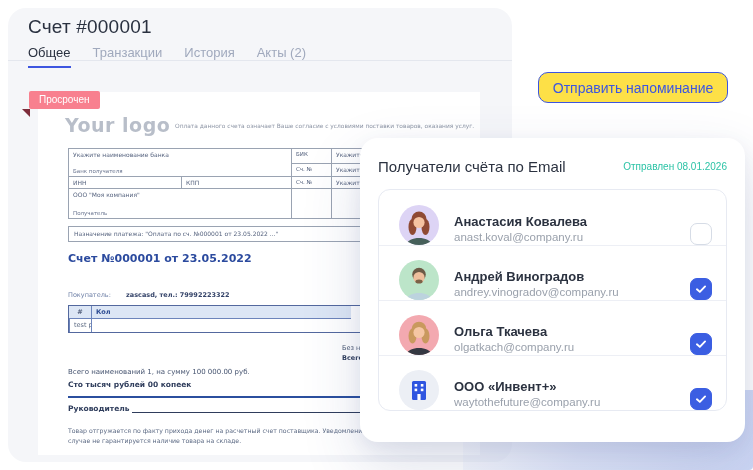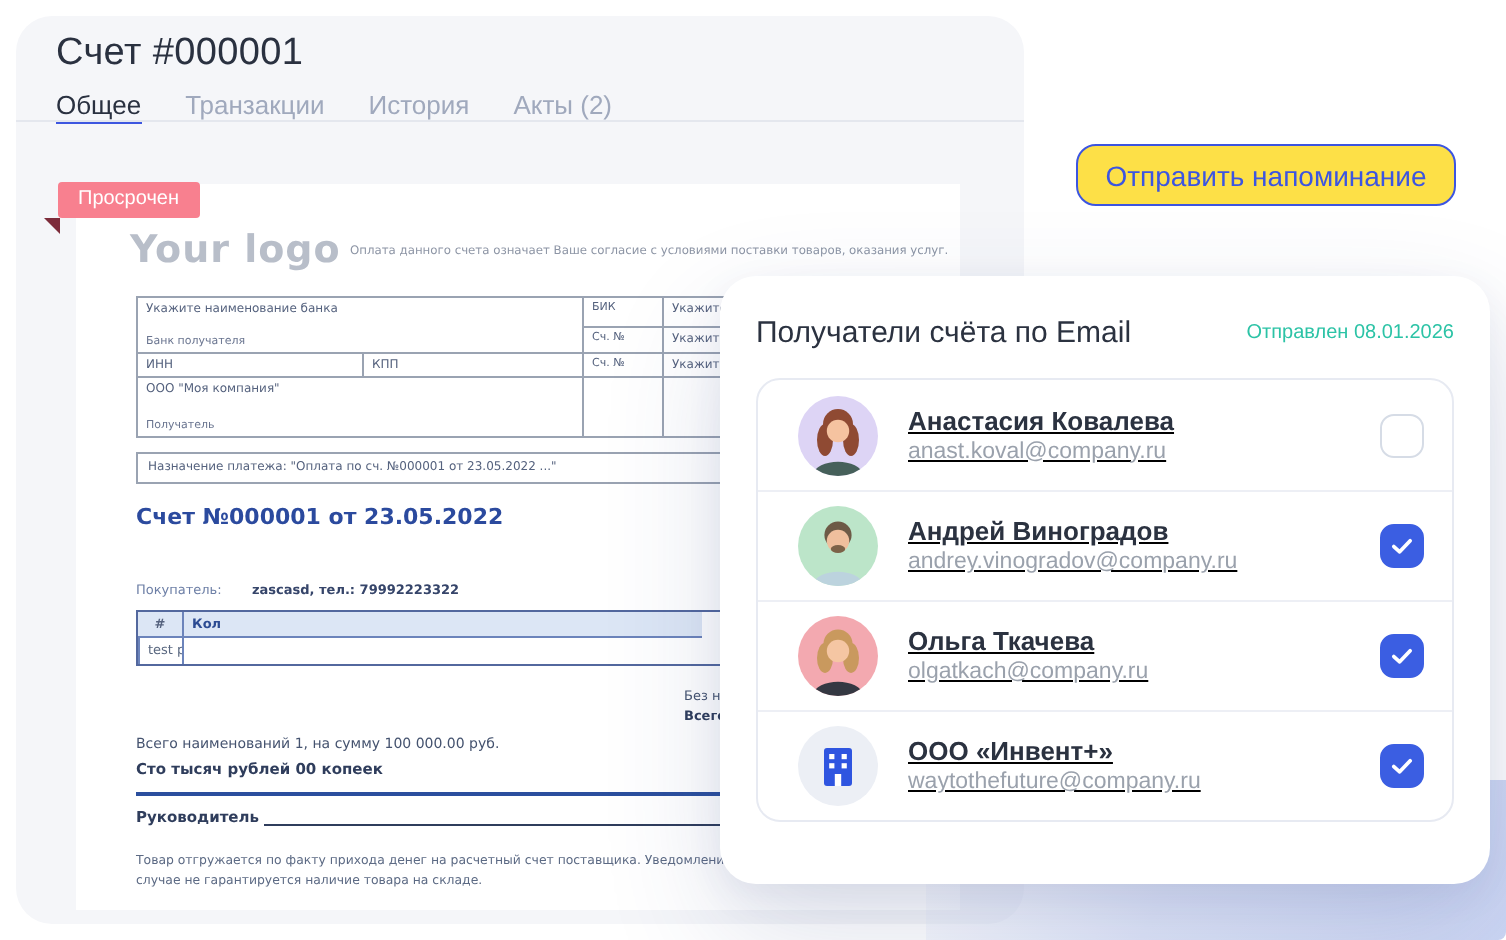--- a/index.html
+++ b/index.html
@@ -3,21 +3,21 @@
 <meta charset="utf-8">
 <style>
   html,body{margin:0;padding:0;background:#ffffff;}
   body{font-family:"Liberation Sans",sans-serif;-webkit-font-smoothing:antialiased;}
   .canvas{position:relative;width:753px;height:470px;background:#ffffff;border-radius:4px;overflow:hidden;}
 
   
   .panel{position:absolute;left:8px;top:8px;width:504px;height:454px;background:#f5f6f9;border-radius:18px;}
   .panel-title{position:absolute;left:20px;top:8px;font-size:19px;font-weight:500;color:#2a3140;letter-spacing:.2px;}
   .tabs{position:absolute;left:20px;top:37px;display:flex;gap:22px;}
-  .tab{font-size:13px;color:#a0a9bd;padding-bottom:0;border-bottom:2px solid transparent;cursor:pointer;}
+  .tab{font-size:13px;color:#a0a9bd;padding-bottom:6px;border-bottom:2px solid transparent;cursor:pointer;}
   .tab.active{color:#2a3140;border-bottom-color:#3d56e0;}
   .tabs-line{position:absolute;left:0;top:52px;width:100%;height:1px;background:#e4e7ee;}
 
   
   .invoice{position:absolute;left:30px;top:84px;width:442px;height:363px;background:#ffffff;
            font-family:"DejaVu Sans",sans-serif;color:#4f5c77;overflow:hidden;}
   .badge{position:absolute;left:29px;top:91px;height:18px;line-height:18px;background:#f8808f;color:#ffffff;
          font-size:10px;padding:0 10px;border-radius:2px;z-index:3;font-family:"Liberation Sans",sans-serif;}
   .badge-fold{position:absolute;left:22px;top:109px;width:8px;height:8px;background:#7d2c3b;
               clip-path:polygon(0 0,100% 0,100% 100%);z-index:2;}
@@ -78,21 +78,21 @@
     background:linear-gradient(118deg,rgba(223,229,250,0) 0%,#e0e6f9 45%,#ccd6f4 100%);}
 
   
   .card{position:absolute;left:360px;top:138px;width:385px;height:304px;background:#ffffff;border-radius:18px;
         box-shadow:0 24px 60px rgba(50,70,130,.16),0 6px 18px rgba(50,70,130,.08);z-index:5;
         padding:20px 18px;box-sizing:border-box;}
   .card-head{display:flex;justify-content:space-between;align-items:center;}
   .card-title{font-size:15px;font-weight:500;color:#2b3240;}
   .card-status{font-size:10px;color:#2cc3a6;}
   .recipient-list{margin-top:14px;border:1px solid #e7eaf2;border-radius:12px;overflow:hidden;background:#ffffff;}
-  .recipient-row{display:flex;align-items:center;height:55px;padding:0 14px 0 20px;box-sizing:border-box;text-decoration:underline;}
+  .recipient-row{display:flex;align-items:flex-end;height:55px;padding:0 14px 0 20px;box-sizing:border-box;}
   .recipient-row + .recipient-row{border-top:1px solid #edeff5;}
   .avatar{width:40px;height:40px;border-radius:50%;overflow:hidden;flex:0 0 40px;background:#eceff5;}
   .avatar svg{display:block;}
   .recipient-text{flex:1;margin-left:15px;min-width:0;}
   .recipient-name{font-size:13px;font-weight:600;color:#2b3240;line-height:17px;}
   .recipient-email{font-size:11.5px;color:#9aa1ac;line-height:15px;}
   .checkbox{width:22px;height:22px;border-radius:7px;background:#ffffff;border:1.5px solid #d6dce6;
             box-sizing:border-box;display:flex;align-items:center;justify-content:center;cursor:pointer;}
   .checkbox svg{display:none;}
   .checkbox.checked{background:#3b5ee2;border-color:#3b5ee2;}

